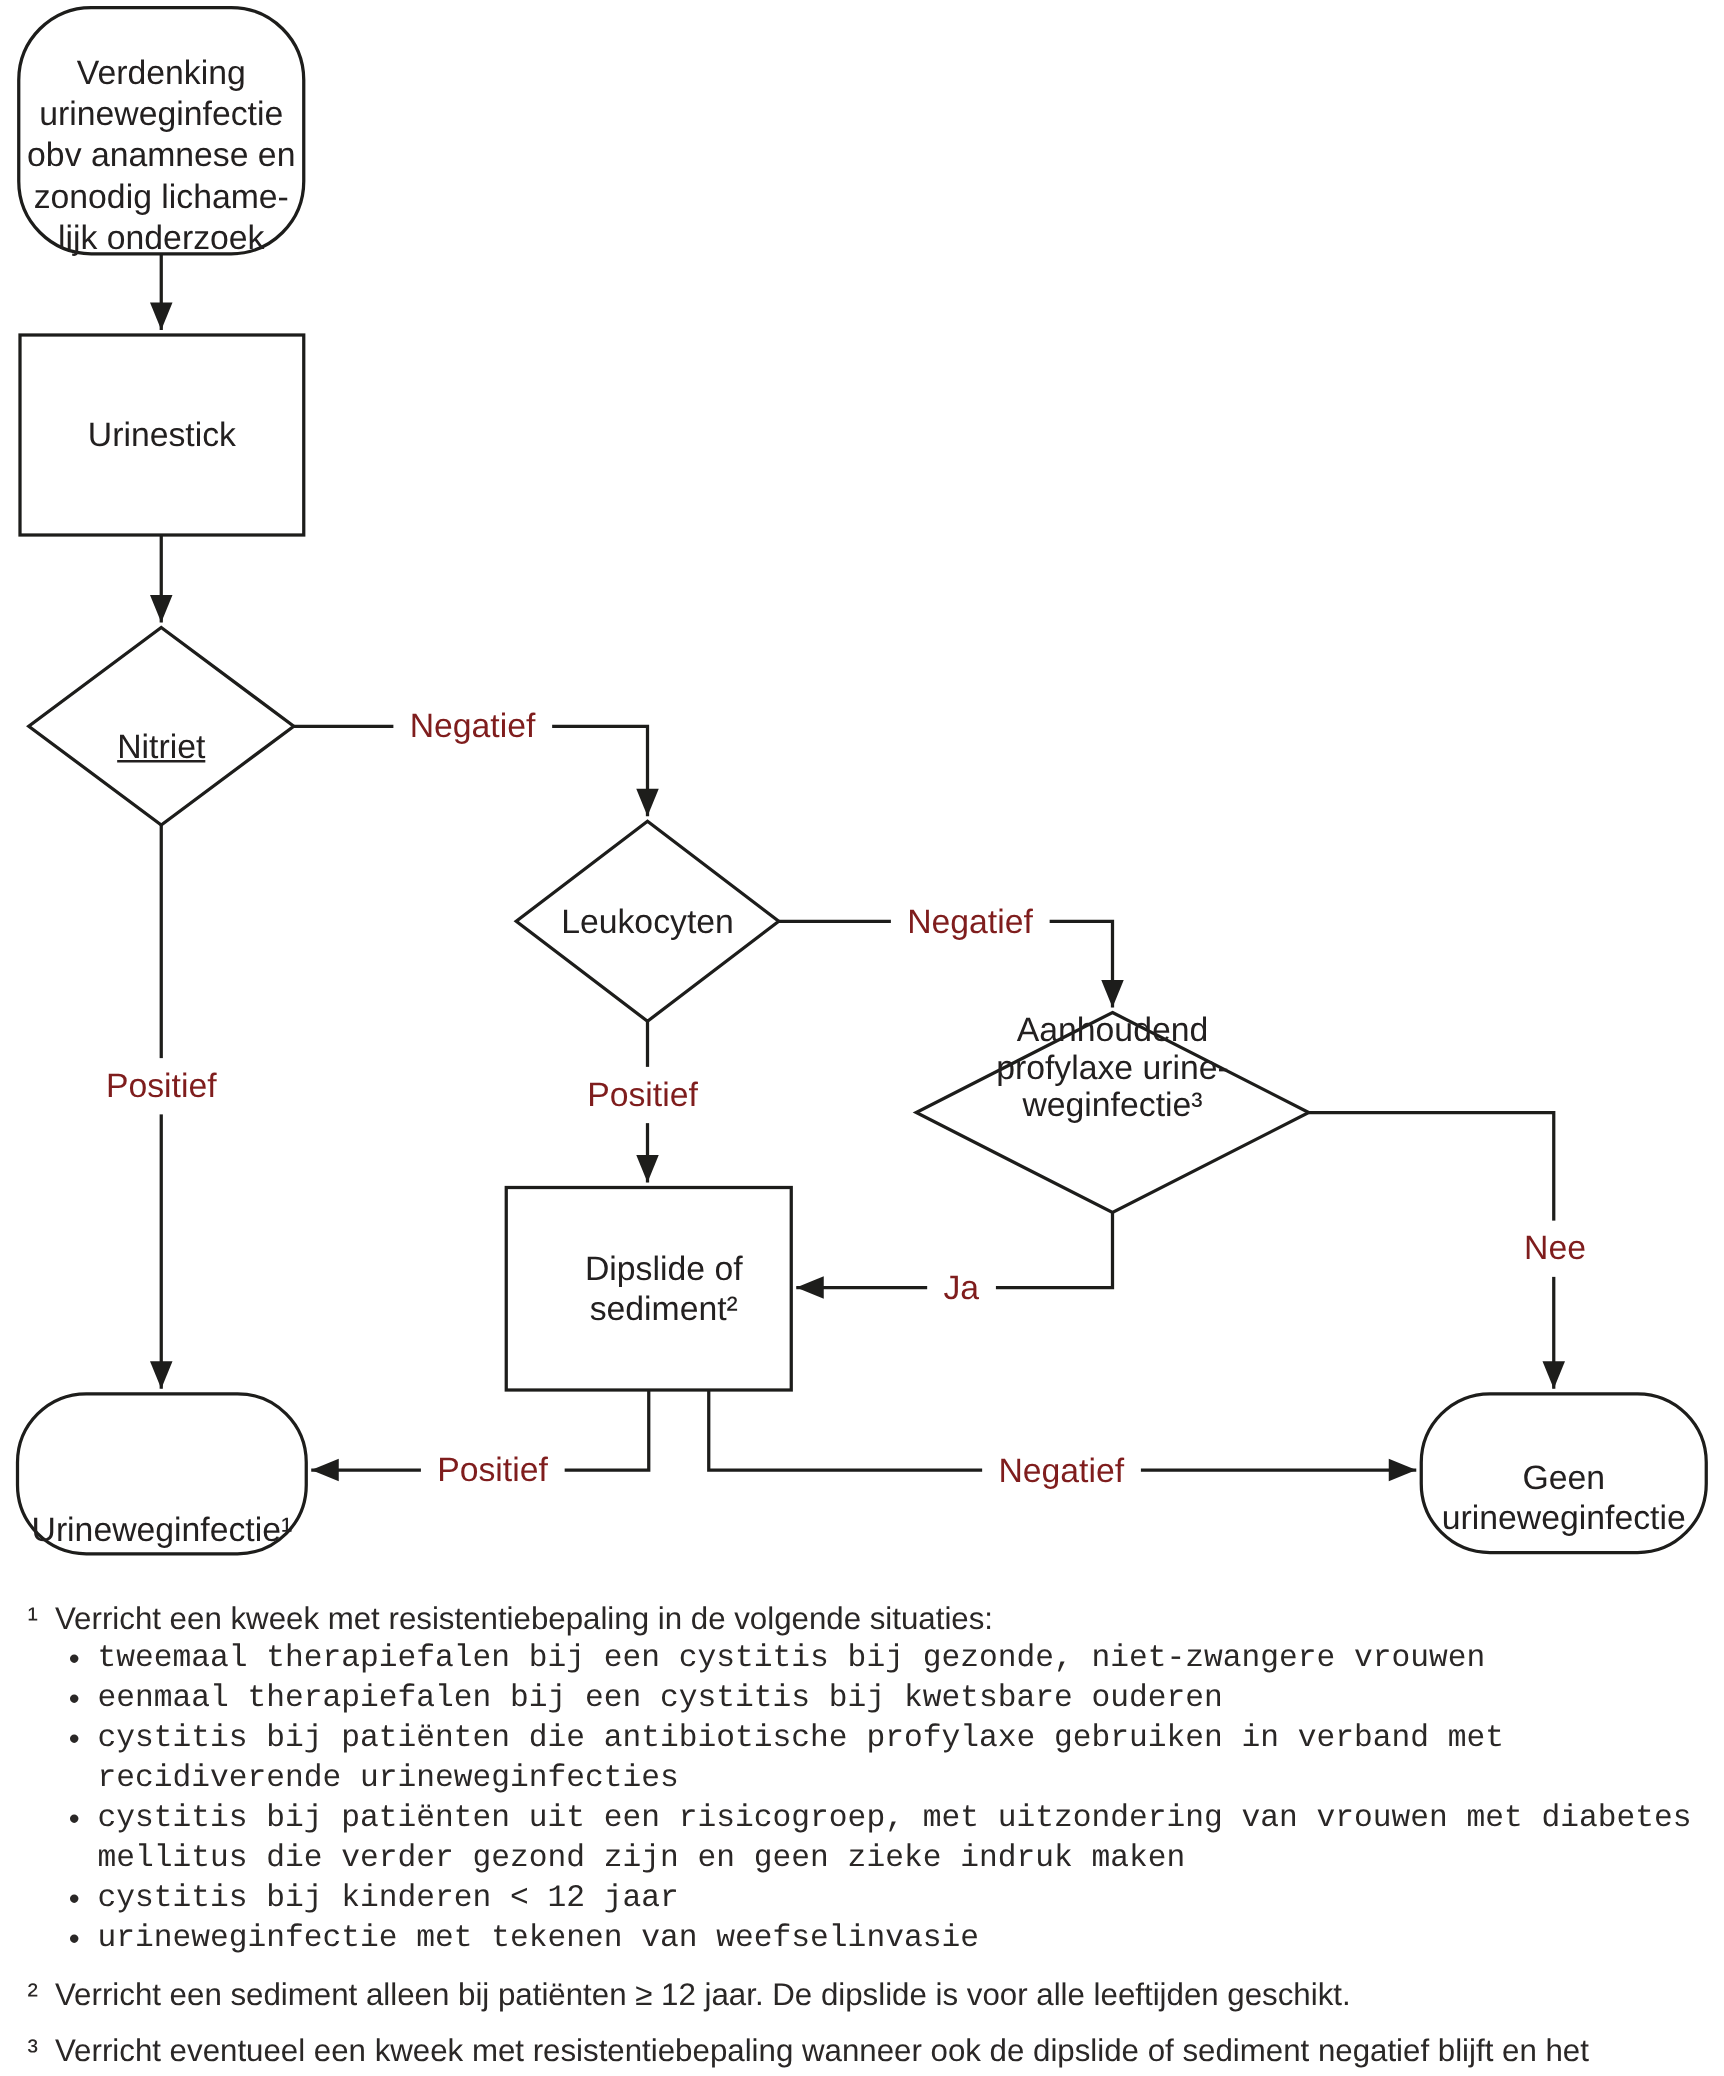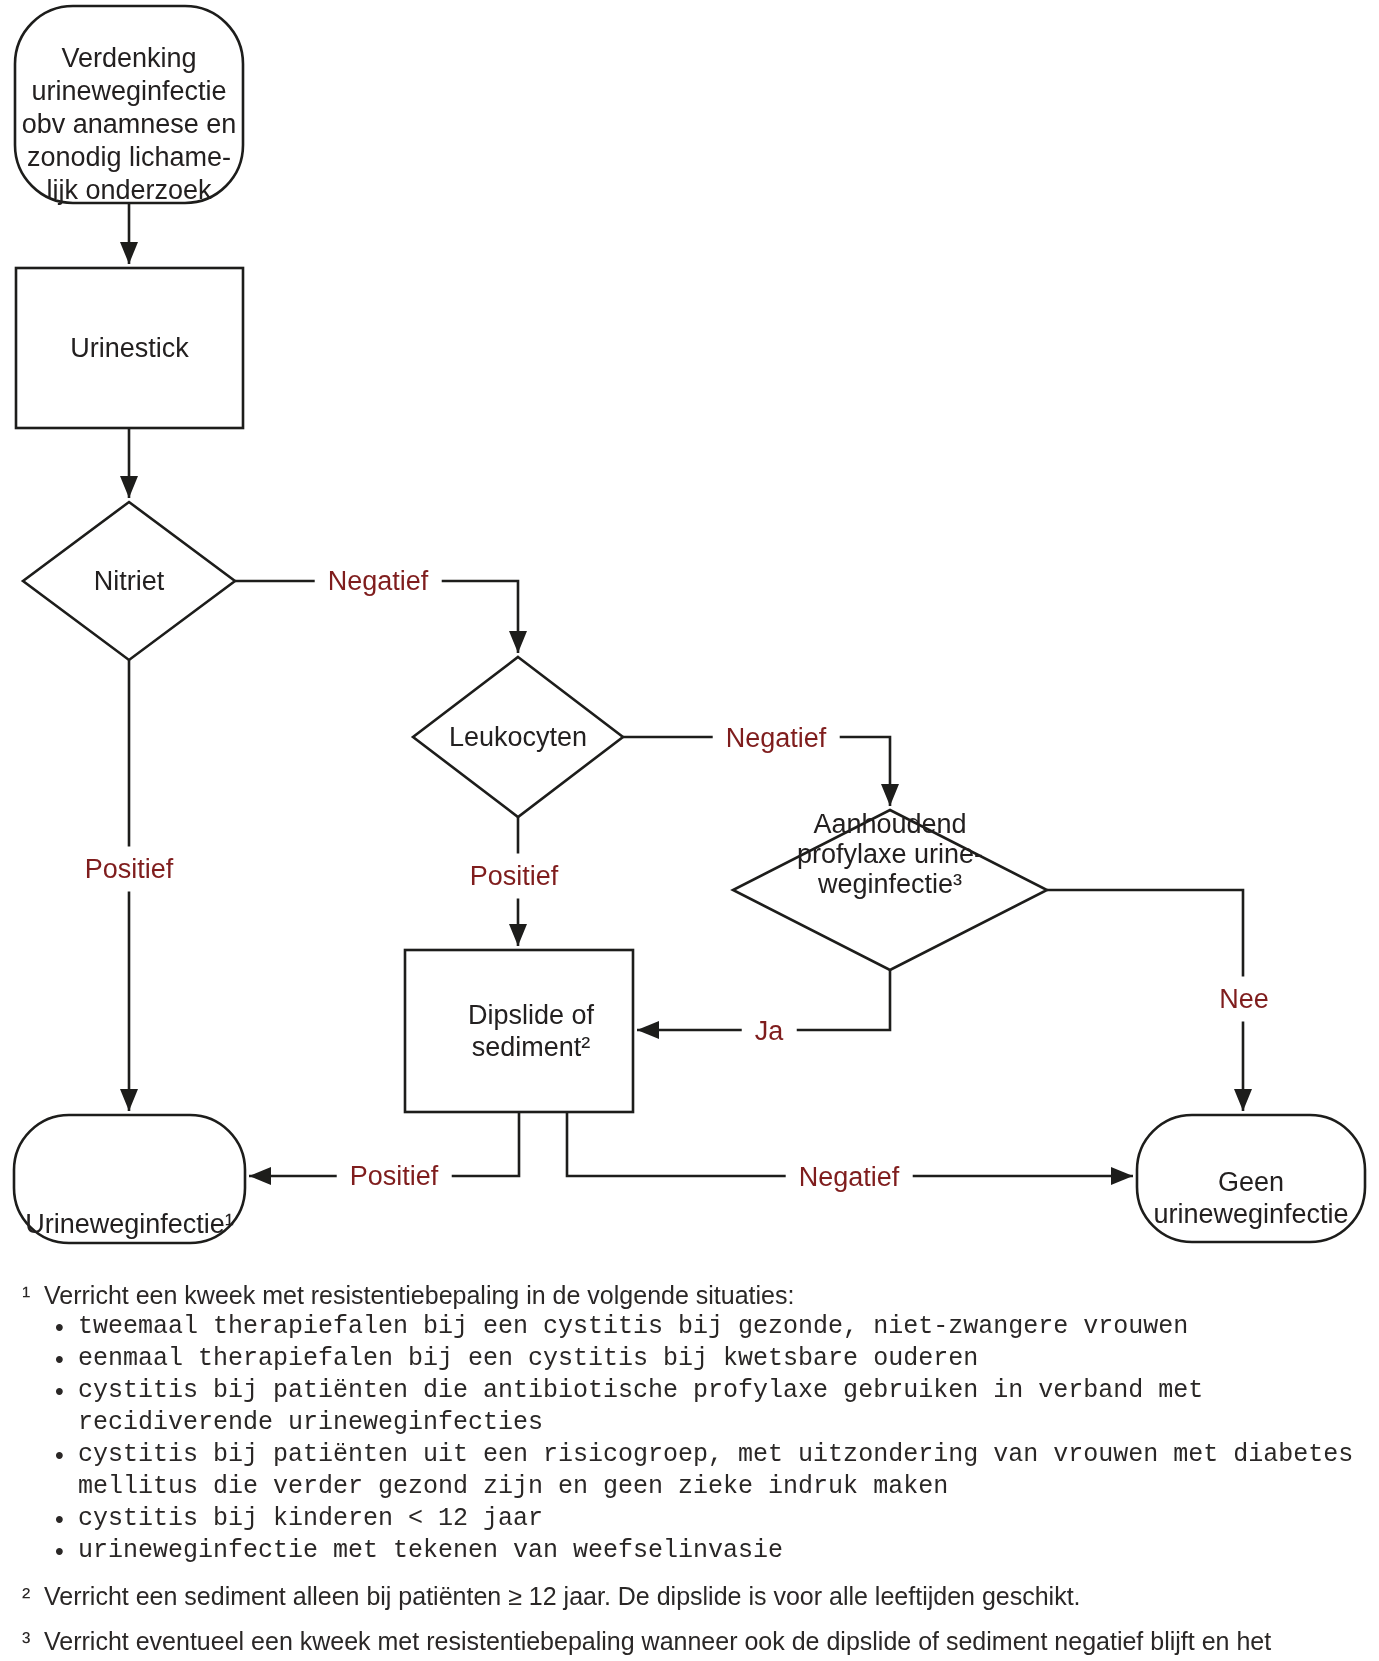--- a/index.html
+++ b/index.html
@@ -99,21 +99,21 @@
     <span class="ln">urineweginfectie</span>
     <span class="ln">obv anamnese en</span>
     <span class="ln">zonodig lichame-</span>
     <span class="ln">lijk onderzoek</span>
   </div>
 
   <div class="node" style="left:16px; top:268px; width:227px; height:160px;">
     <span class="ln">Urinestick</span>
   </div>
 
-  <div class="node" style="left:23px; top:502px; width:212px; height:158px;">
+  <div class="node" style="left:23px; top:518px; width:212px; height:158px;text-decoration:underline;">
     <span class="ln">Nitriet</span>
   </div>
 
   <div class="node" style="left:413px; top:657px; width:210px; height:160px;">
     <span class="ln">Leukocyten</span>
   </div>
 
   <div class="node tight" style="left:733px; top:774px; width:314px; height:160px;">
     <span class="ln">Aanhoudend</span>
     <span class="ln">profylaxe urine-</span>

